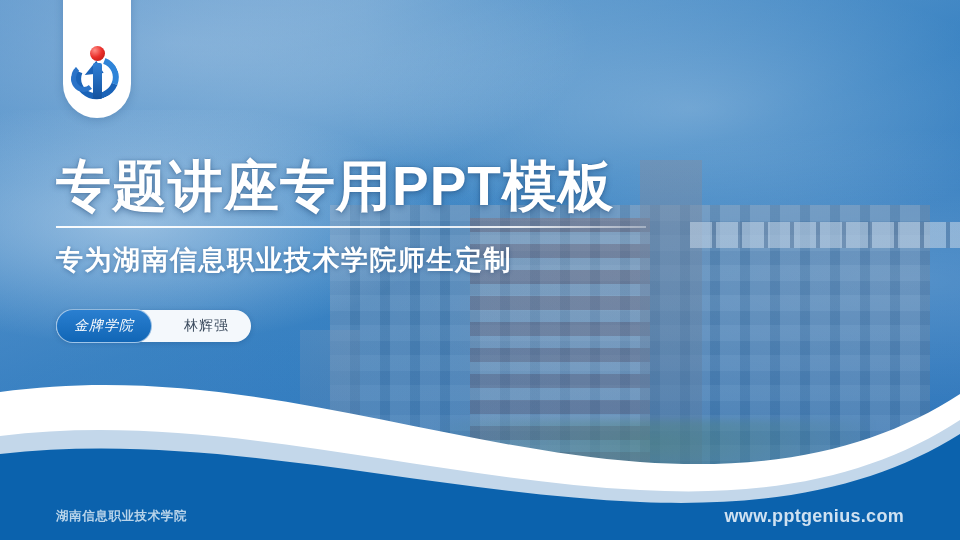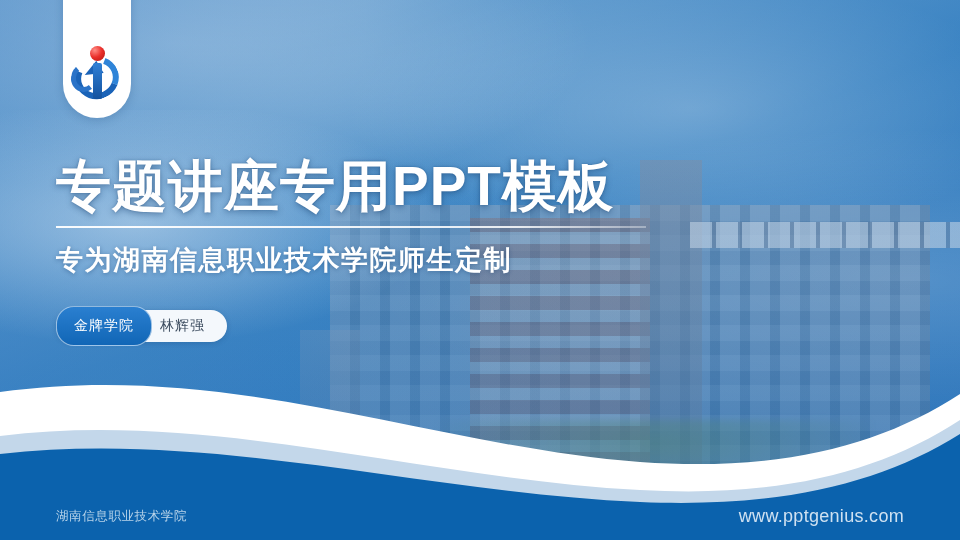--- a/index.html
+++ b/index.html
@@ -126,36 +126,37 @@
     white-space:nowrap;
   }
 
   
   .pills{
     position:absolute;left:56px;top:310px;display:inline-flex;align-items:center;
     background:#f4f8fc;border-radius:18px;height:32px;padding:0;
     box-shadow:0 1px 5px rgba(16,56,104,.25);
   }
   .pill-primary{
-    height:40px;padding:0 17px;border-radius:18px;
+    height:34px;padding:0 17px;border-radius:18px;
     background:linear-gradient(to bottom,#2a7fd0,#1166b6);
     color:#ffffff;font-size:14px;display:flex;align-items:center;
-    letter-spacing:1px;border:1px solid rgba(255,255,255,.55);
+    letter-spacing:1px;border:1px solid rgba(255,255,255,.55);font-style:italic;
   }
   .pill-secondary{
-    height:32px;padding:0 22px 0 8px;display:flex;align-items:center;
+    height:32px;padding:0 22px 0 32px;display:flex;align-items:center;
     color:#3b4b5e;font-size:14px;letter-spacing:1px;
   }
 
   
   .waves{position:absolute;left:0;bottom:0;width:960px;height:190px;}
   .footer-text{
     position:absolute;bottom:0;left:0;width:960px;height:46px;
     display:flex;align-items:center;justify-content:space-between;
     padding:0 56px 2px 56px;
+    font-weight:bold;
   }
   .foot-left{color:#b9d4ea;font-size:12.5px;letter-spacing:.6px;}
   .foot-right{color:#cfe1f1;font-size:18px;letter-spacing:.3px;}
 </style>
 </head>
 <body>
 
 <div class="slide">
 
   <div class="bg-sky"></div>

